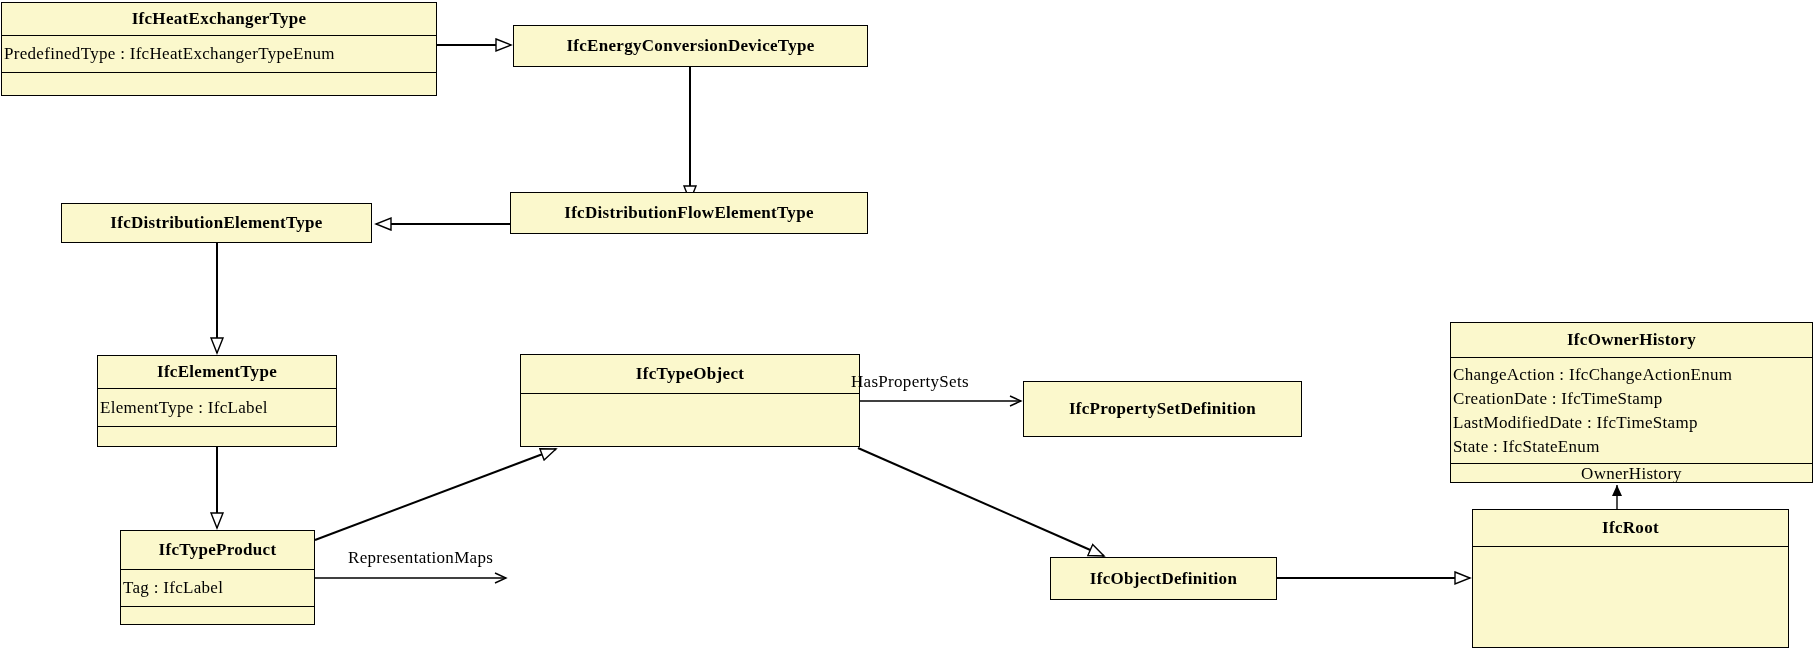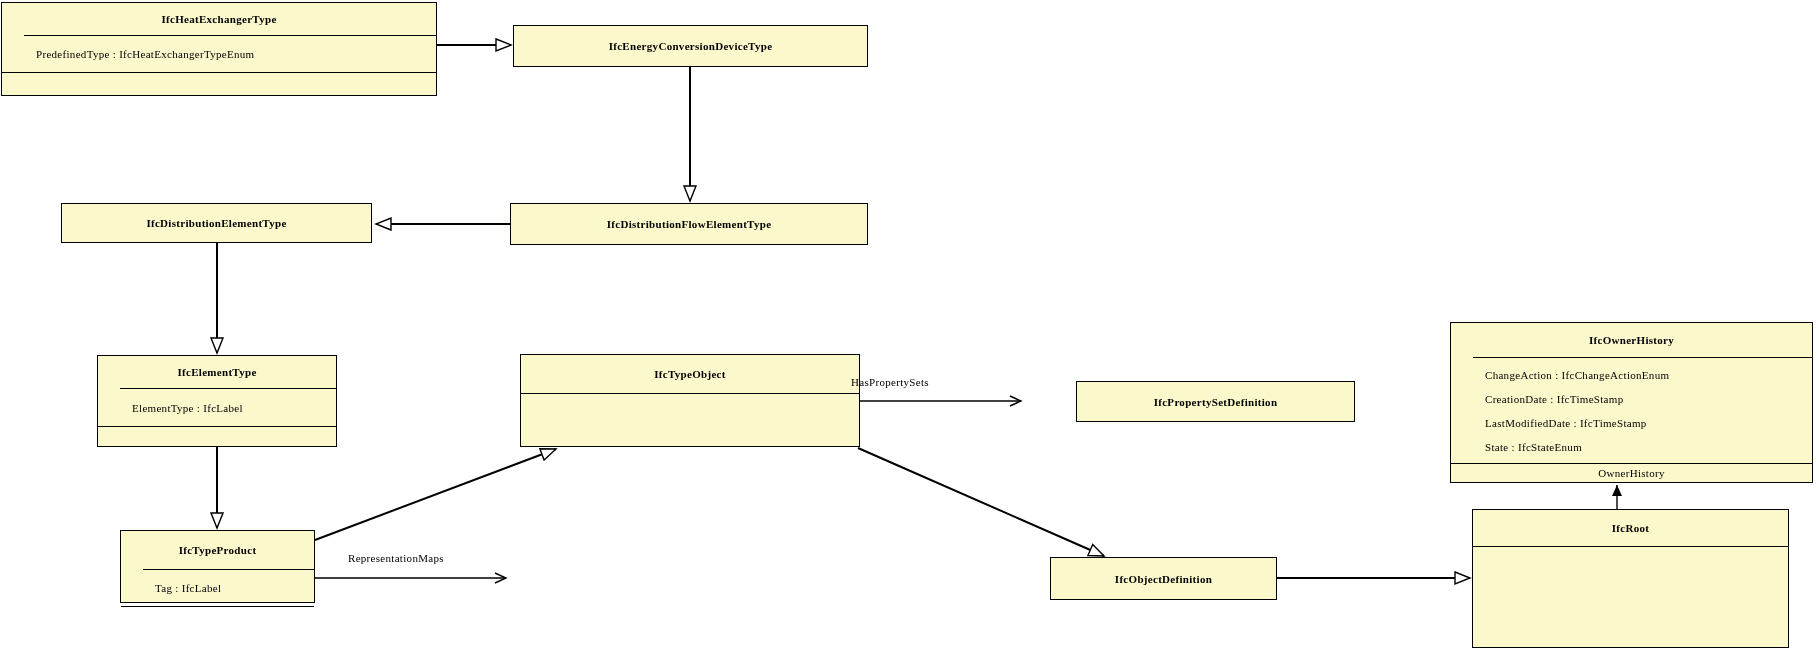--- a/index.html
+++ b/index.html
@@ -9,21 +9,21 @@
     --text:#000000;
   }
   html,body{margin:0;padding:0;background:var(--background);}
   .canvas{
     position:relative;
     width:1819px;height:649px;
     background:var(--background);
     overflow:hidden;
     font-family:"Liberation Serif","DejaVu Serif",serif;
     color:var(--text);
-    font-size:11px;
+    font-size:17px;
     letter-spacing:0.3px;
   }
   svg.edges{position:absolute;left:0;top:0;z-index:1;}
   svg.edges line{stroke:var(--line);}
   svg.edges line.gen{stroke-width:2;}
   svg.edges line.assoc{stroke-width:1.4;}
 
   .uml-box{
     position:absolute;
     z-index:2;
@@ -38,23 +38,22 @@
     display:flex;align-items:center;justify-content:center;
     font-weight:bold;
     white-space:nowrap;
   }
   .uml-box.single .uml-title{flex:1 1 auto;}
   .uml-attrs{
     flex:0 0 auto;
     box-sizing:border-box;
     border-top:1.4px solid var(--line);
     display:flex;flex-direction:column;justify-content:center;
-    padding:0 12px;
+    padding:0 2px;
     white-space:nowrap;
-    margin-left:22px;
   }
   .uml-attrs .attr{line-height:24px;}
   .uml-footer{
     flex:1 1 auto;
     box-sizing:border-box;
     border-top:1.4px solid var(--line);
     display:flex;align-items:center;justify-content:center;
     white-space:nowrap;
   }
   .edge-label{
@@ -104,53 +103,53 @@
   </div>
 
   <div class="uml-box single" style="left:513px;top:25px;width:355px;height:42px;">
     <div class="uml-title">IfcEnergyConversionDeviceType</div>
   </div>
 
   <div class="uml-box single" style="left:61px;top:203px;width:311px;height:40px;">
     <div class="uml-title">IfcDistributionElementType</div>
   </div>
 
-  <div class="uml-box single" style="left:510px;top:203px;width:358px;height:42px;">
+  <div class="uml-box single" style="left:510px;top:192px;width:358px;height:42px;">
     <div class="uml-title">IfcDistributionFlowElementType</div>
   </div>
 
   <div class="uml-box" style="left:97px;top:355px;width:240px;height:92px;">
     <div class="uml-title" style="height:32px">IfcElementType</div>
     <div class="uml-attrs" style="height:38px">
       <div class="attr">ElementType : IfcLabel</div>
     </div>
     <div class="uml-footer"></div>
   </div>
 
   <div class="uml-box" style="left:520px;top:354px;width:340px;height:93px;">
     <div class="uml-title" style="height:38px">IfcTypeObject</div>
     <div class="uml-footer"></div>
   </div>
 
-  <div class="uml-box single" style="left:1076px;top:381px;width:279px;height:41px;">
+  <div class="uml-box single" style="left:1023px;top:381px;width:279px;height:56px;">
     <div class="uml-title">IfcPropertySetDefinition</div>
   </div>
 
   <div class="uml-box" style="left:1450px;top:322px;width:363px;height:161px;">
     <div class="uml-title" style="height:34px">IfcOwnerHistory</div>
     <div class="uml-attrs" style="height:106px">
       <div class="attr">ChangeAction : IfcChangeActionEnum</div>
       <div class="attr">CreationDate : IfcTimeStamp</div>
       <div class="attr">LastModifiedDate : IfcTimeStamp</div>
       <div class="attr">State : IfcStateEnum</div>
     </div>
     <div class="uml-footer">OwnerHistory</div>
   </div>
 
-  <div class="uml-box" style="left:120px;top:530px;width:195px;height:73px;">
+  <div class="uml-box" style="left:120px;top:530px;width:195px;height:95px;">
     <div class="uml-title" style="height:38px">IfcTypeProduct</div>
     <div class="uml-attrs" style="height:37px">
       <div class="attr">Tag : IfcLabel</div>
     </div>
     <div class="uml-footer"></div>
   </div>
 
 
   <div class="uml-box single" style="left:1050px;top:557px;width:227px;height:43px;">
     <div class="uml-title">IfcObjectDefinition</div>

